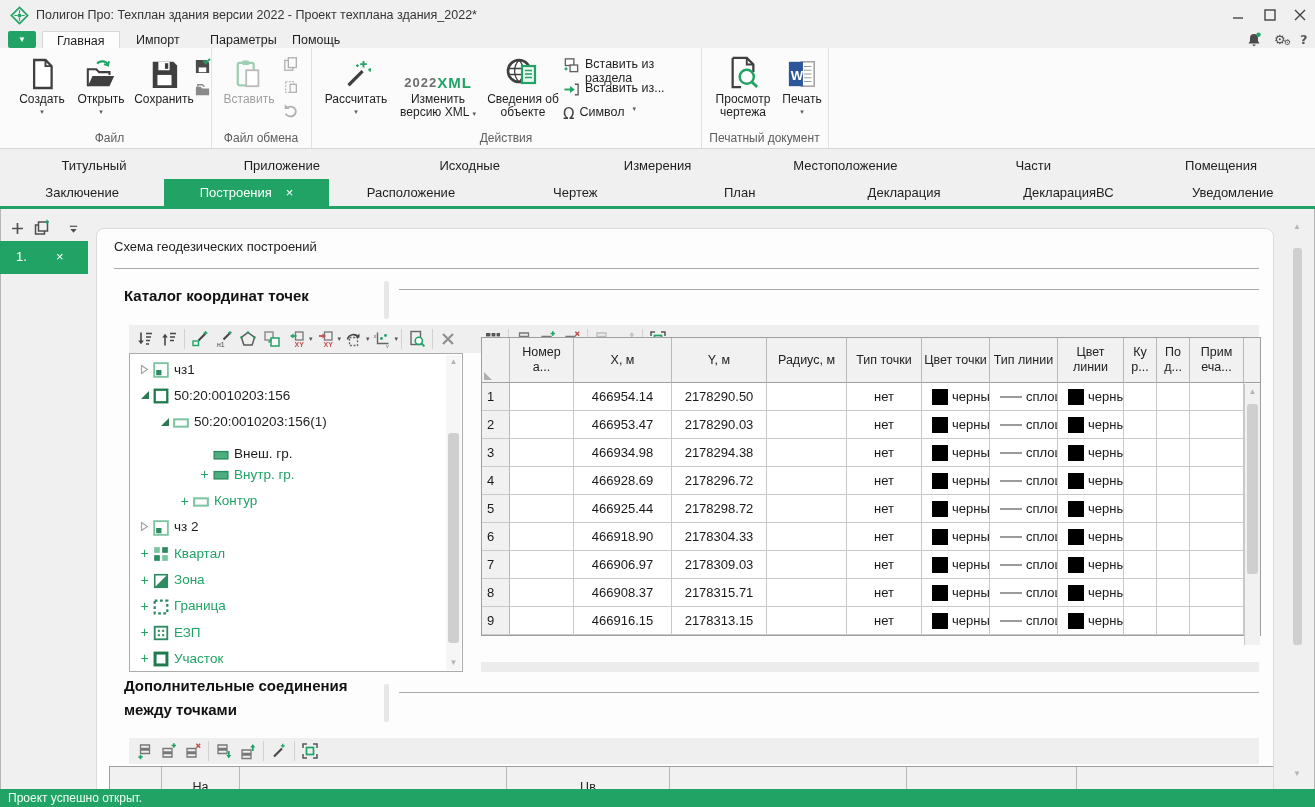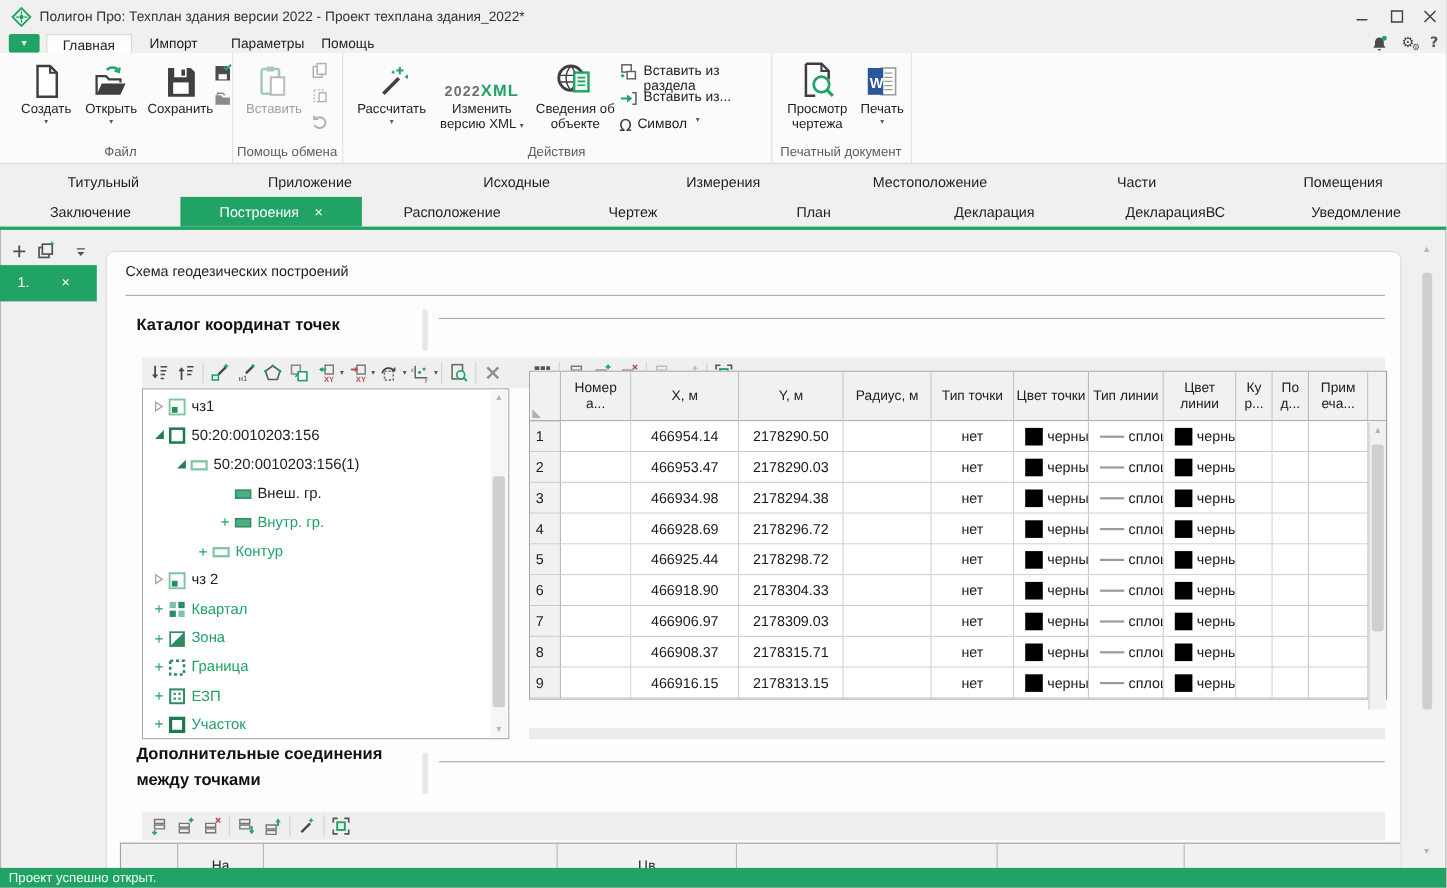--- a/index.html
+++ b/index.html
@@ -243,21 +243,21 @@
             <rect x="8" y="6" width="7" height="9" fill="#fbfbfb" stroke="#b0b0b0" stroke-width="1.4"></rect>
           </svg>
         </span>
       <span class="smallbtn">
           <svg width="16" height="16" viewBox="0 0 18 18">
             <path d="M4 7a6 5.5 0 1 1-1 6" fill="none" stroke="#b0b0b0" stroke-width="2"></path>
             <path d="M2 2.5v5.5h5.5z" fill="#b0b0b0"></path>
           </svg>
         </span>
     </div>
-    <div class="glabel">Помощь обмена</div>
+    <div class="glabel">Файл обмена</div>
   </div>
 
   <div class="rgroup" style="left:311px;width:390px">
     <div class="bigbtn" style="left:8px;width:74px">
       <span class="bicon">
         <svg width="30" height="32" viewBox="0 0 32 34">
             <path d="M8 29 23 14" stroke="#3f3f3f" stroke-width="3.4"></path>
             <path d="M24 3v7M20.5 6.5h7" stroke="#21a366" stroke-width="2"></path>
             <path d="M29 12.5h4M31 10.5v4" stroke="#21a366" stroke-width="1.5"></path>
             <path d="M16 8h3M17.5 6.5v3" stroke="#21a366" stroke-width="1.3"></path>
@@ -599,21 +599,21 @@
               <path d="M9 1v8H1z" fill="#2d7a52"></path>
             </svg>
           </span>
           <span class="tico">
             <svg viewBox="0 0 14 14">
               <rect x="1" y="3.8" width="12" height="6.4" fill="none" stroke="#7cc5a1" stroke-width="1.8"></rect>
             </svg>
           </span>
           <span class="tlabel">50:20:0010203:156(1)</span>
         </div>
-        <div class="titem" style="padding-left: 66px;">
+        <div class="titem" style="padding-left: 66px; align-items: flex-end;">
           <span class="texp"></span>
           <span class="tico">
             <svg viewBox="0 0 14 14">
               <rect x="1" y="4" width="12" height="6.4" fill="#4daf7f" stroke="#2e8b61" stroke-width="1.2"></rect>
             </svg>
           </span>
           <span class="tlabel">Внеш. гр.</span>
         </div>
         <div class="titem" style="padding-left: 66px;">
           <span class="texp">

